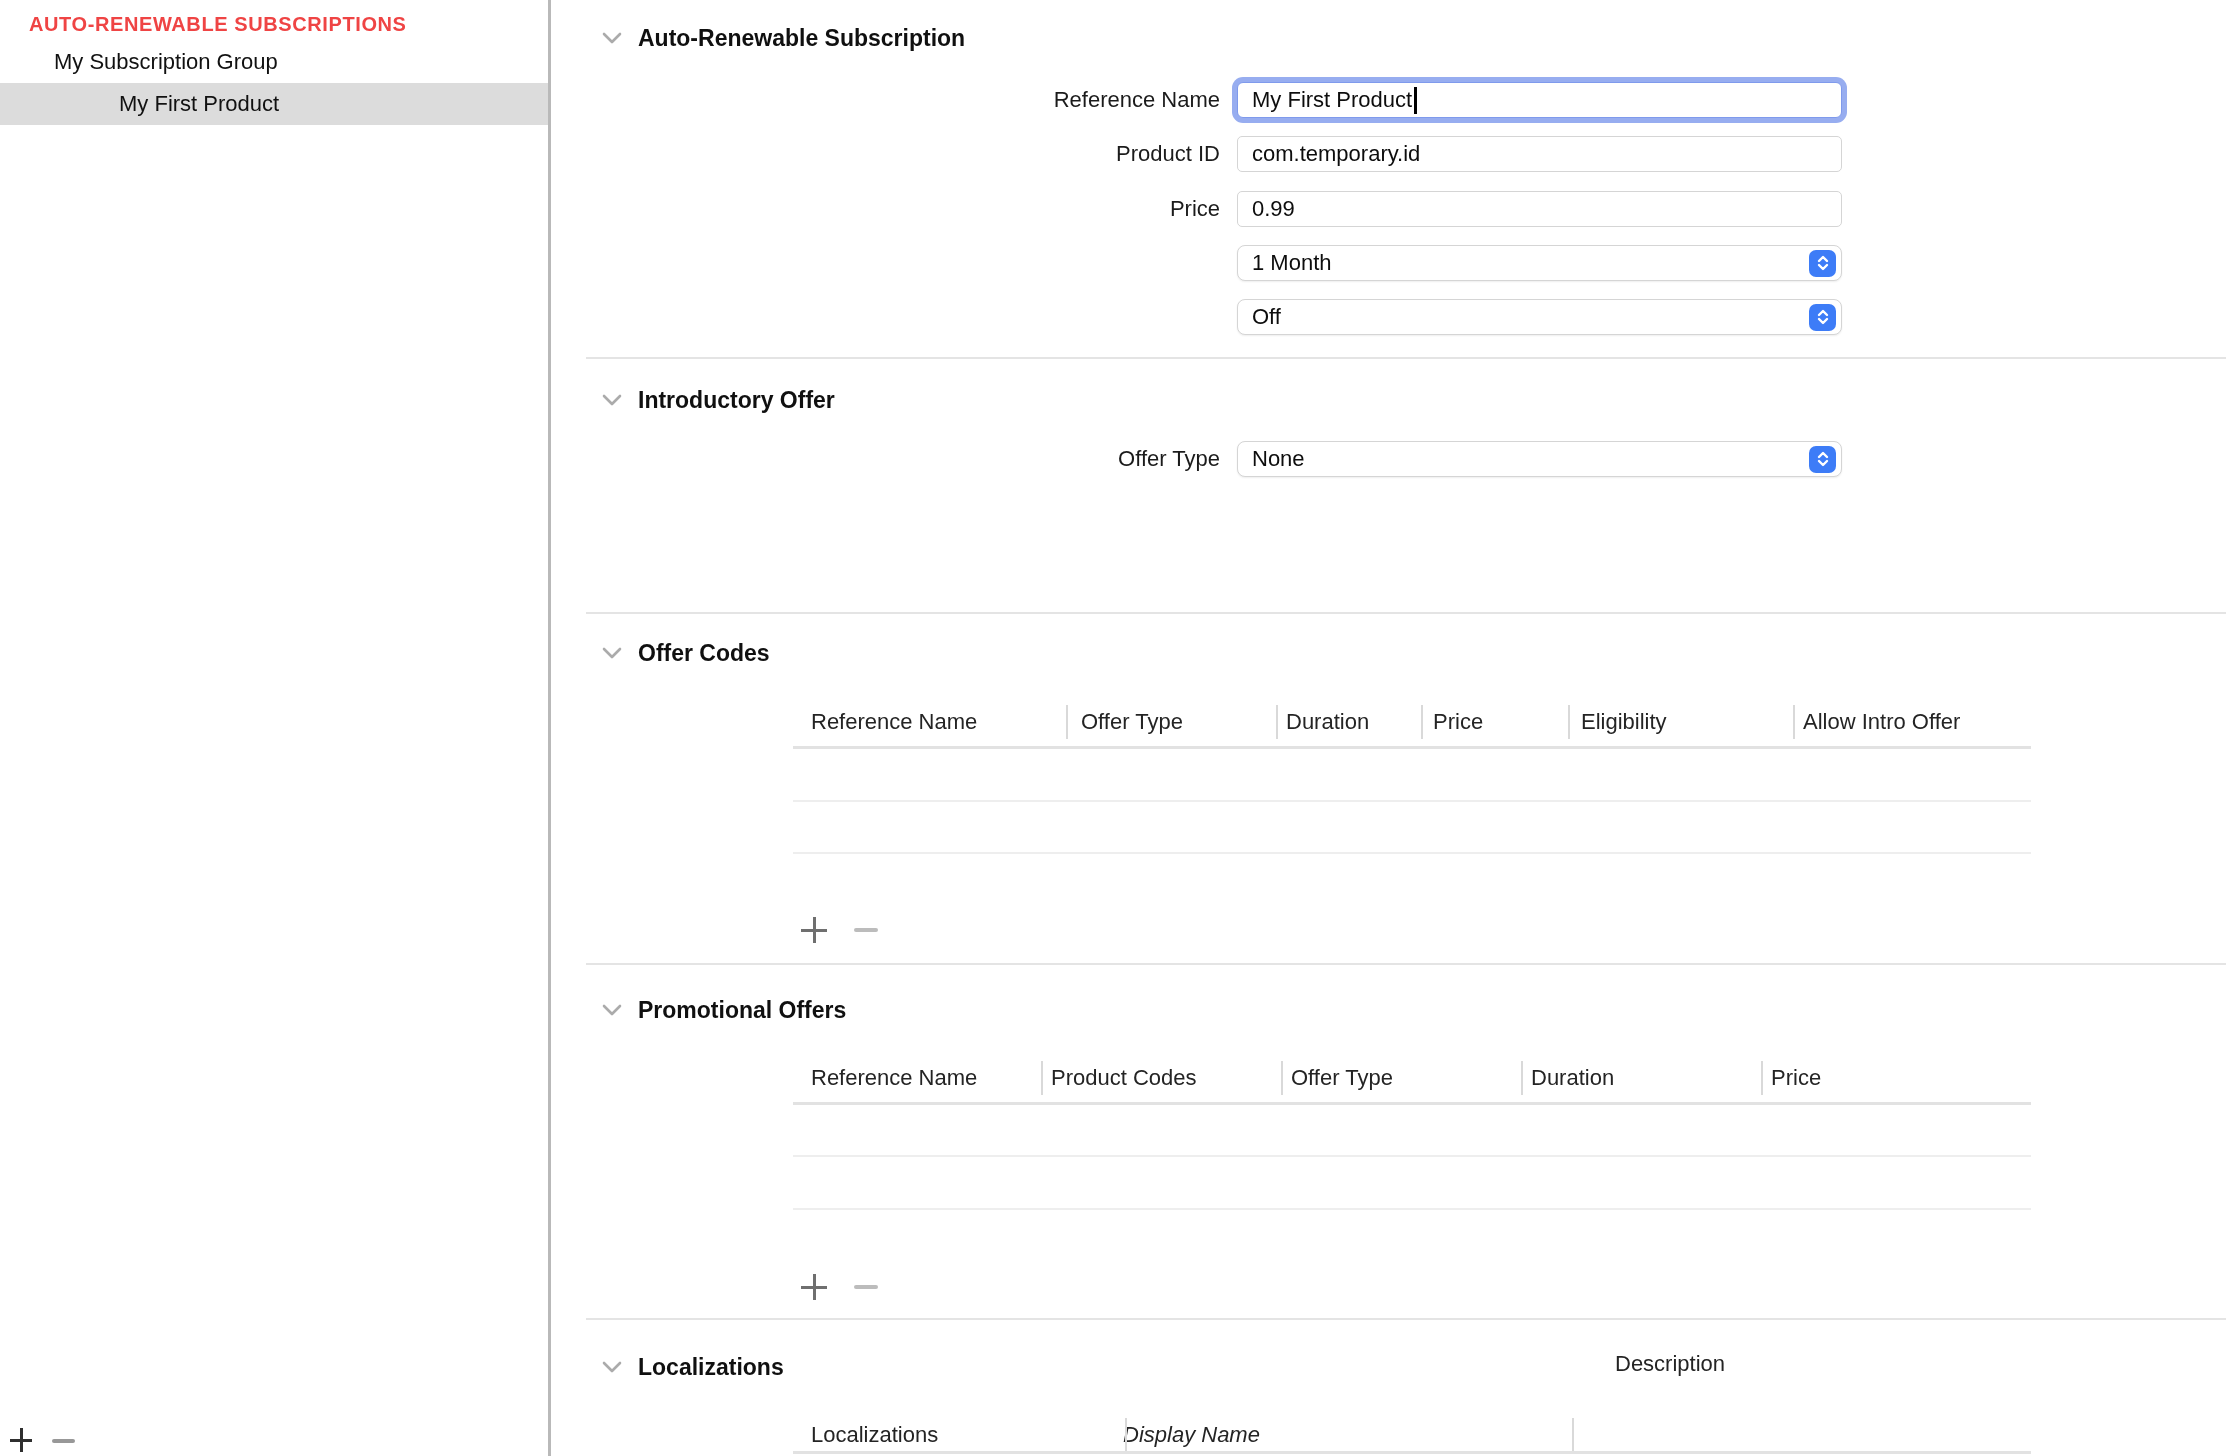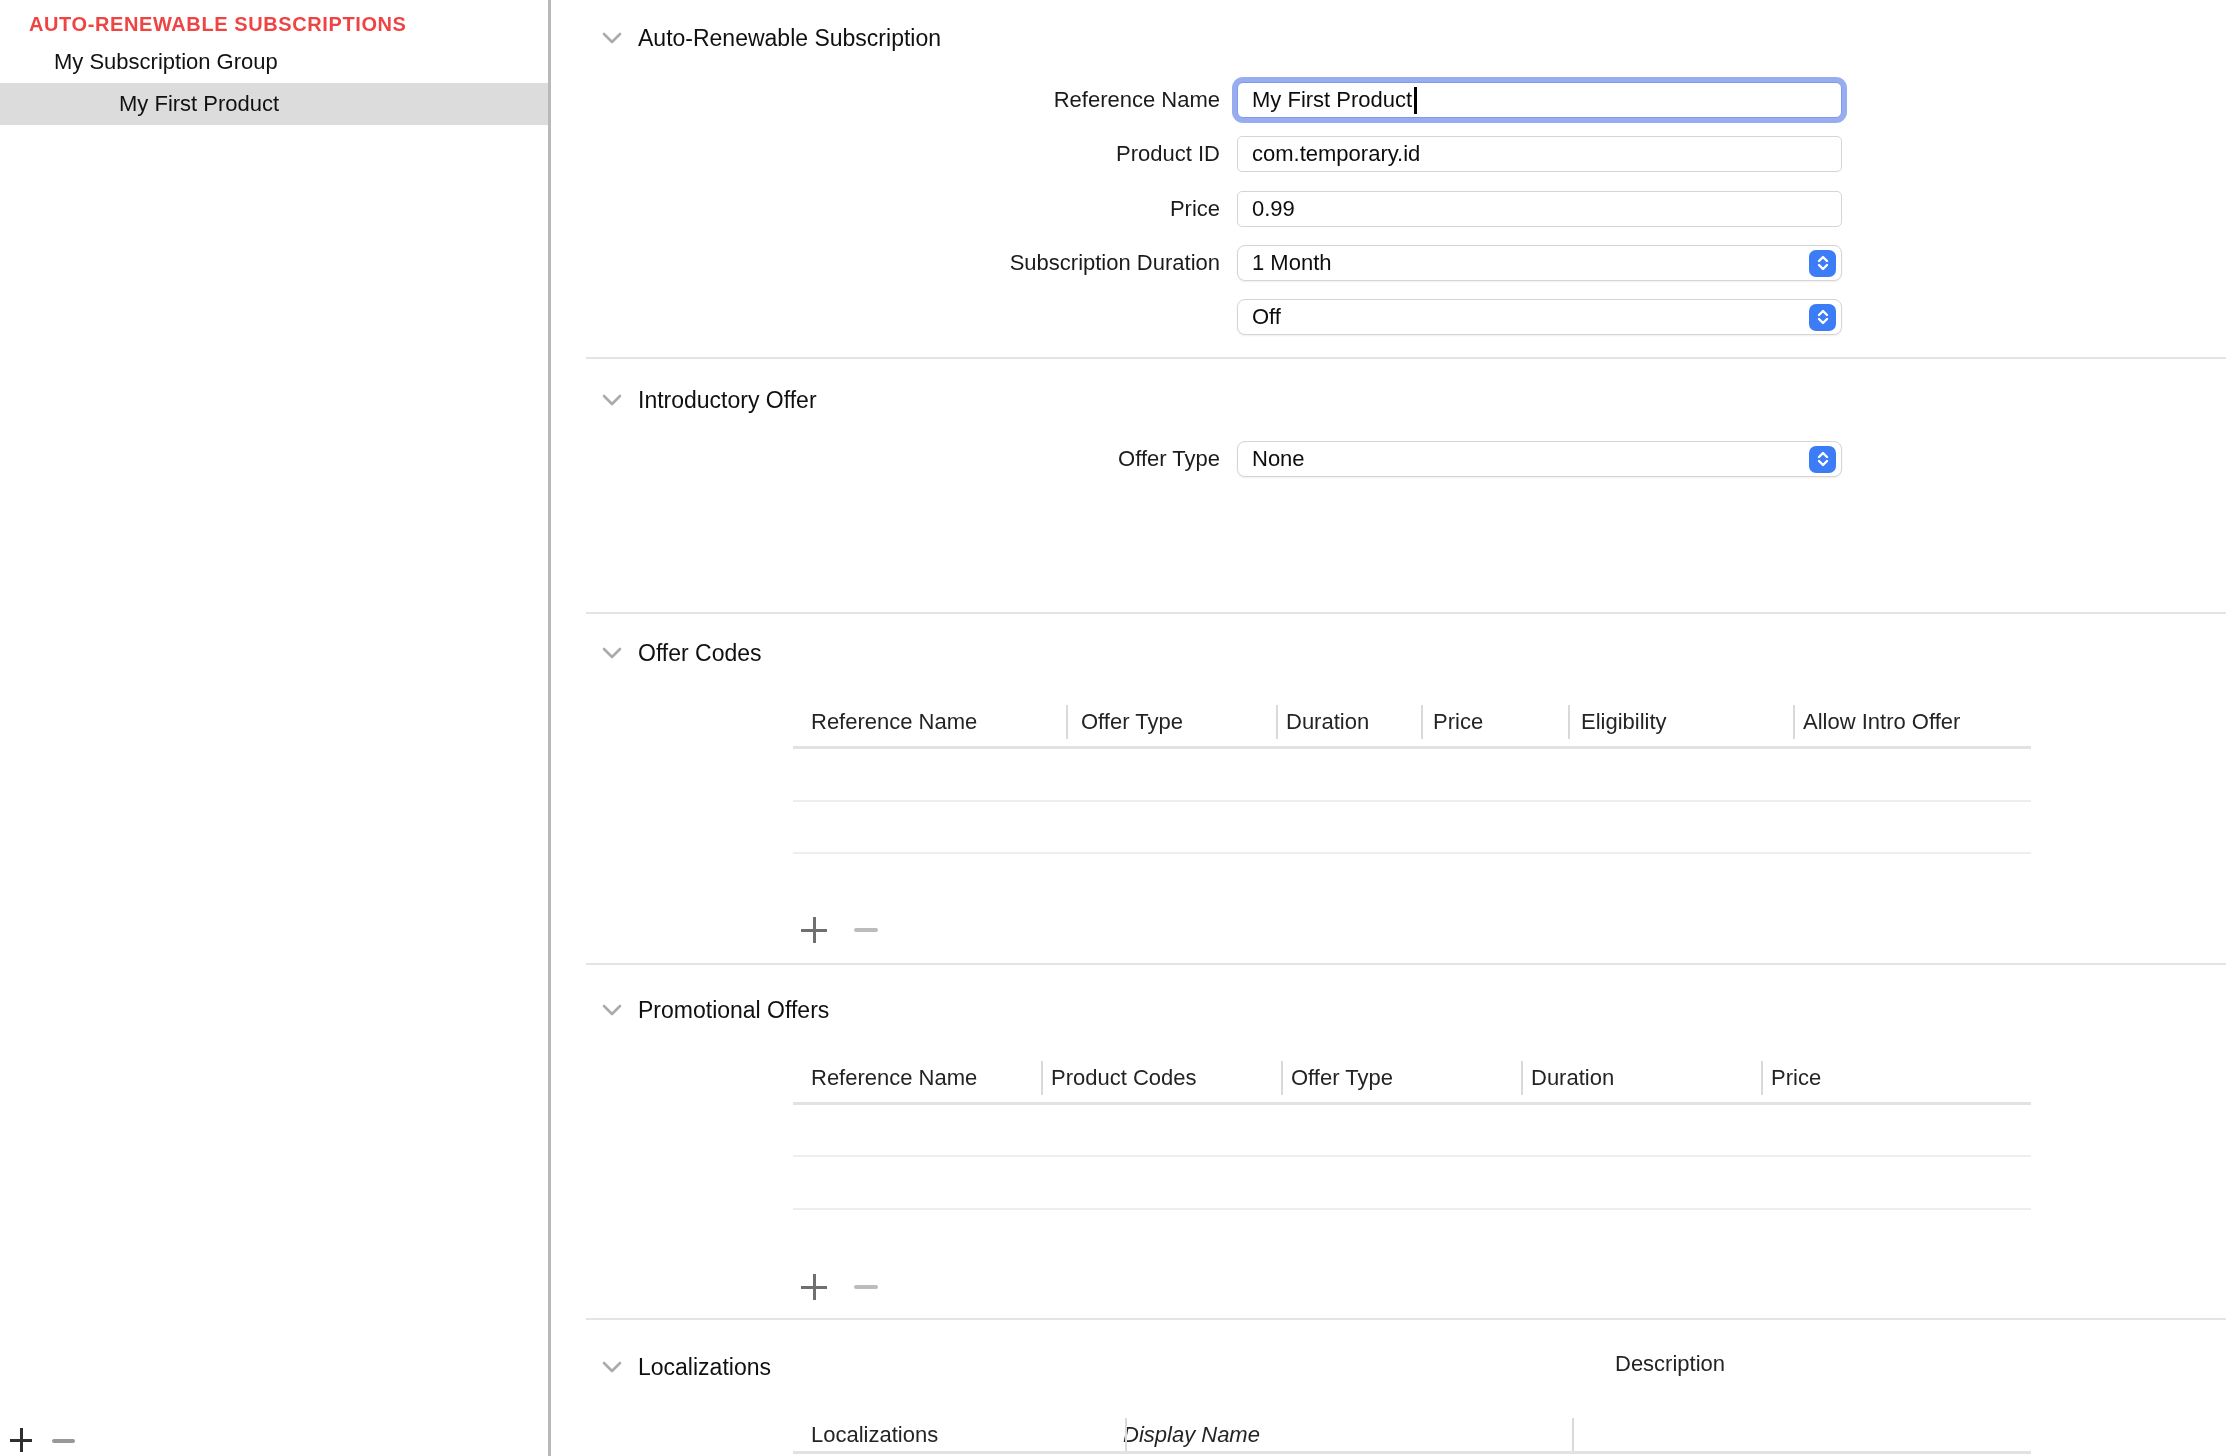--- a/index.html
+++ b/index.html
@@ -36,21 +36,21 @@
   .minus { position:absolute; background:currentColor; border-radius:2px; }
 
   .sb-plus  { width:22px; height:24px; left:10px; top:1428px; color:#2f2f2f; }
   .sb-minus { width:23px; height:4px;  left:52px; top:1439px; color:#989898; }
 
   
   .main { position:absolute; left:554px; top:0; width:1672px; height:1456px; background:#fff; }
 
   .sec-head { position:absolute; display:flex; align-items:center; height:30px; }
   .sec-head .chev { width:22px; height:14px; margin-right:14px; display:inline-flex; align-items:center; cursor:default; }
-  .sec-head h2 { font-size:23px; font-weight:normal; color:#101010; white-space:nowrap; }
+  .sec-head h2 { font-size:23px; font-weight:bold; color:#101010; white-space:nowrap; }
 
   .divider { position:absolute; left:32px; width:1640px; height:2px; background:#e4e4e4; }
 
   .frow { position:absolute; left:0; width:1291px; height:36px; display:flex; align-items:center; }
   .frow label {
     position:absolute; left:0; width:666px; text-align:right;
     font-size:22px; color:#1b1b1b; white-space:nowrap;
   }
   .control { position:absolute; left:683px; width:605px; height:36px; }
 
@@ -144,21 +144,20 @@
     <div class="frow" style="top:191px;">
       <label>Price</label>
       <div class="control">
         <div class="tfield">
           <span>0.99</span>
         </div>
       </div>
     </div>
 
     <div class="frow" style="top:245px;">
-      <label>Subscription Duration</label>
       <div class="control">
         <div class="popup">
           <span>1 Month</span>
           <span class="stepper">
             <svg width="18" height="18" viewBox="0 0 18 18">
                 <polyline points="5,7 9,3 13,7" fill="none" stroke="#fff" stroke-width="2.4" stroke-linecap="round" stroke-linejoin="round"></polyline>
                 <polyline points="5,11 9,15 13,11" fill="none" stroke="#fff" stroke-width="2.4" stroke-linecap="round" stroke-linejoin="round"></polyline>
               </svg>
           </span>
         </div>

